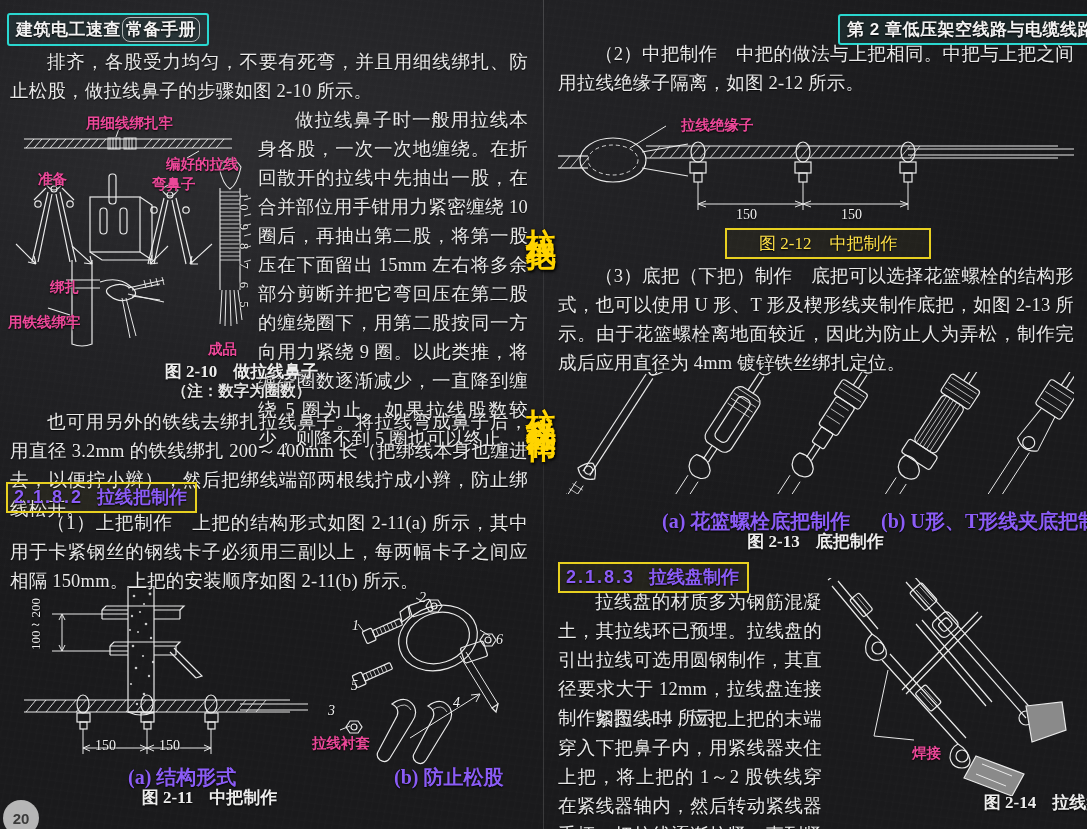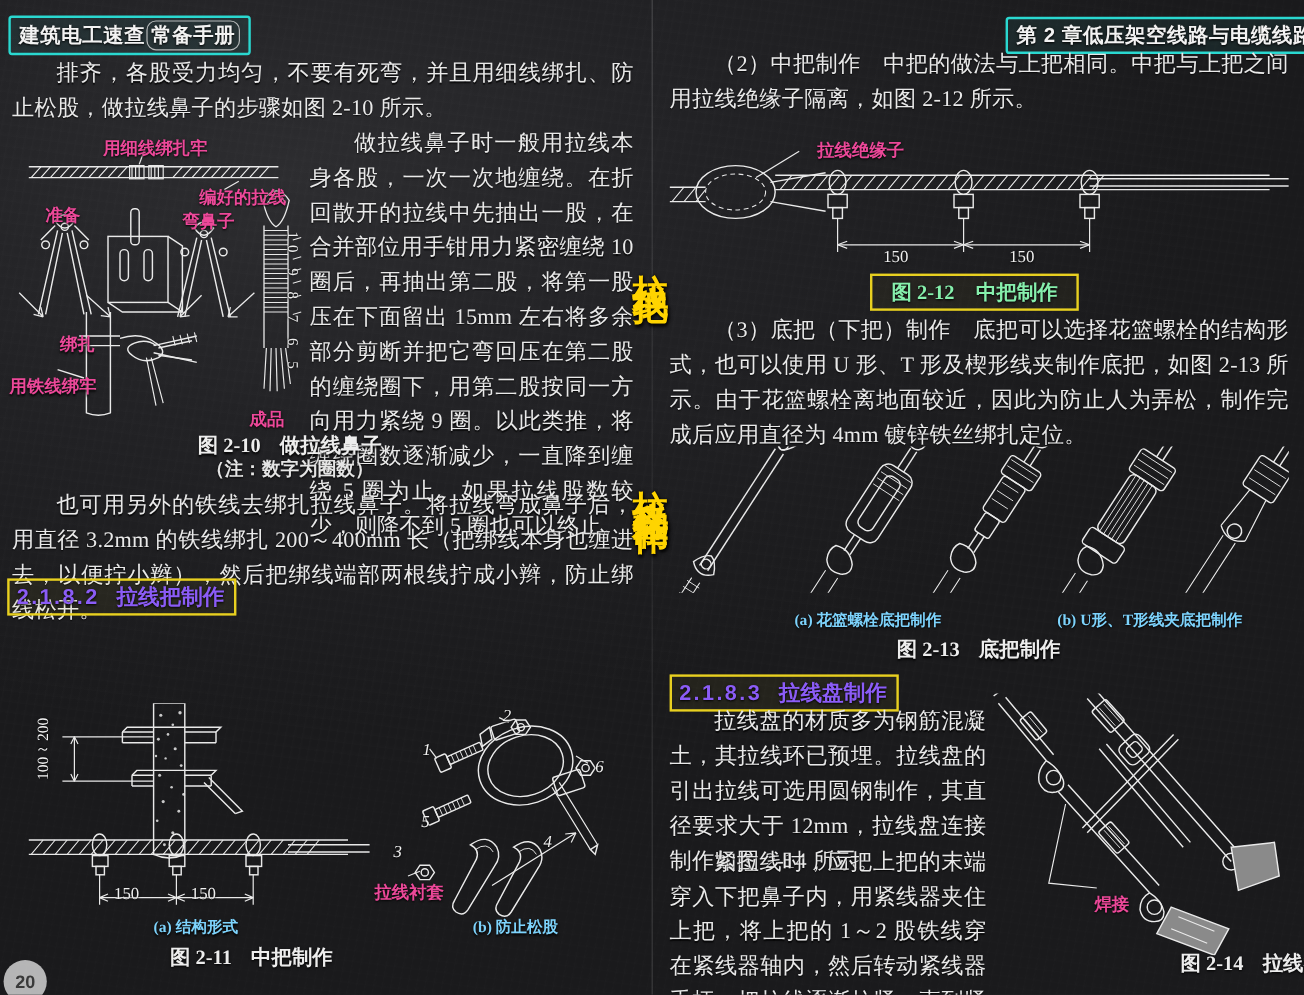--- a/index.html
+++ b/index.html
@@ -70,21 +70,21 @@
     font-family:"Liberation Sans","DejaVu Sans",sans-serif;
     font-weight:bold;font-size:18px;color:#8b5cf6;white-space:nowrap;
     text-shadow:0 1px 2px #000;
   }
   .sec-head .num{letter-spacing:2px;margin-right:14px;}
 
   
   .cap-box{
     position:absolute;display:inline-flex;align-items:baseline;
     border:2.5px solid #e8d020;background:rgba(232,208,32,.04);
-    padding:2px 16px;font-size:17px;font-weight:bold;color:#86efac;
+    padding:2px 32px;font-size:17px;font-weight:normal;color:#fde047;
     white-space:nowrap;text-shadow:0 1px 2px #000;
   }
   .cap-box .fnum{margin-right:18px;}
 
   
   .vtext{
     position:absolute;
     writing-mode:vertical-rl;text-orientation:upright;
     font-family:"Liberation Sans","DejaVu Sans",sans-serif;
     font-weight:bold;font-size:30px;letter-spacing:6px;
@@ -98,21 +98,21 @@
     font-size:17px;font-weight:bold;color:#ededed;white-space:nowrap;
     text-shadow:0 1px 2px #000;
   }
   .fig-cap .fnum{margin-right:16px;}
   .fig-note{
     position:absolute;text-align:center;width:100%;
     font-size:15.5px;font-weight:bold;color:#e4e4e4;white-space:nowrap;
     text-shadow:0 1px 2px #000;
   }
   .sub-cap{
-    position:absolute;font-size:13px;font-weight:bold;color:#7dd3fc;
+    position:absolute;font-size:20px;font-weight:bold;color:#8b5cf6;
     white-space:nowrap;text-shadow:0 1px 2px #000;
   }
   .lbl{
     position:absolute;font-size:14.5px;font-weight:bold;color:#ec4899;
     white-space:nowrap;text-shadow:0 1px 2px #000;
     font-family:"Liberation Sans","DejaVu Sans",sans-serif;
   }
   .dim{
     position:absolute;font-size:14px;color:#f0f0f0;white-space:nowrap;
     font-family:"Liberation Serif","DejaVu Serif",serif;
@@ -260,20 +260,21 @@
   </div>
   <div class="fig-note" style="left:-30px;top:381px;">（注：数字为圈数）</div>
 
   <div class="para indent" style="left:10px;top:408px;width:518px;">也可用另外的铁线去绑扎拉线鼻子。将拉线弯成鼻子后，用直径 3.2mm 的铁线绑扎 200～400mm 长（把绑线本身也缠进去，以便拧小辫），然后把绑线端部两根线拧成小辫，防止绑线松开。</div>
 
   <div class="sec-head" style="left:6px;top:482px;">
     <span class="num">2.1.8.2</span>
       <span>拉线把制作</span>
   </div>
 
+  <div class="para indent" style="left:10px;top:509px;width:518px;">（1）上把制作　上把的结构形式如图 2-11(a) 所示，其中用于卡紧钢丝的钢线卡子必须用三副以上，每两幅卡子之间应相隔 150mm。上把的安装顺序如图 2-11(b) 所示。</div>
 
   <div class="fig" style="left:10px;top:586px;width:520px;height:190px;">
     <svg width="520" height="190" viewBox="0 0 520 190" fill="none" stroke="#e9e9e9" stroke-width="1.2">
 
       <g>
         <rect x="118" y="0" width="26" height="126"></rect>
         <g fill="#e9e9e9" stroke="none" opacity=".85">
           <circle cx="124" cy="10" r="1.3"></circle>
             <circle cx="134" cy="18" r="1.1"></circle>
             <circle cx="140" cy="8" r="1.4"></circle>

